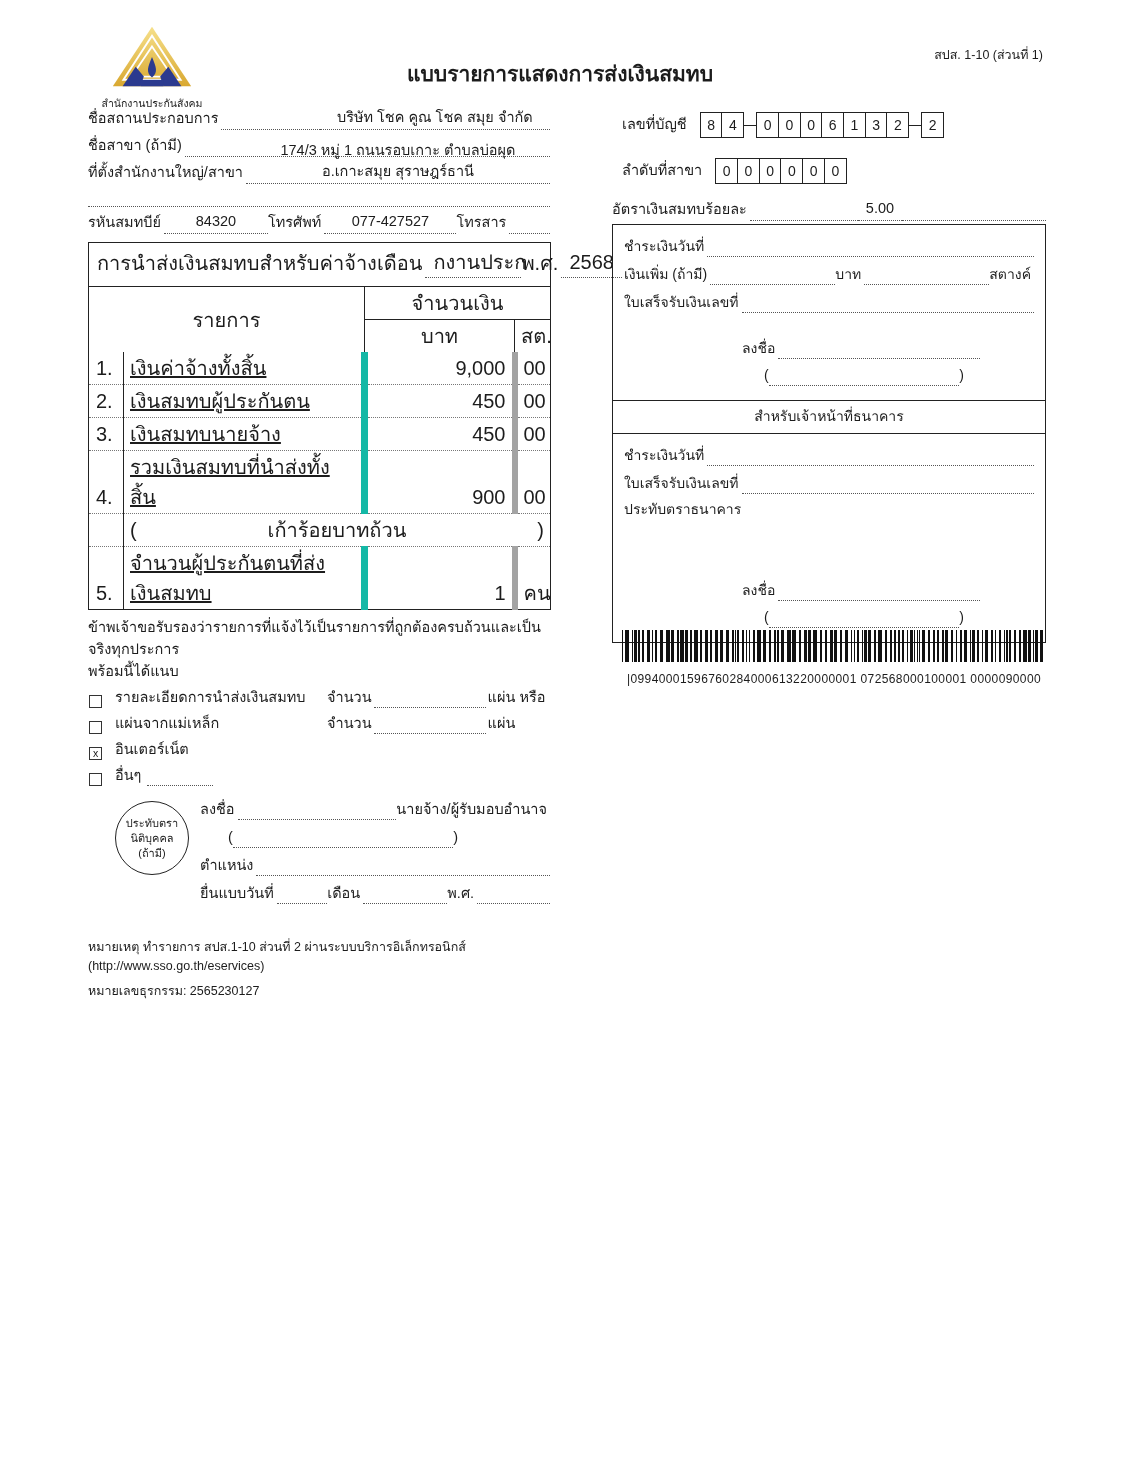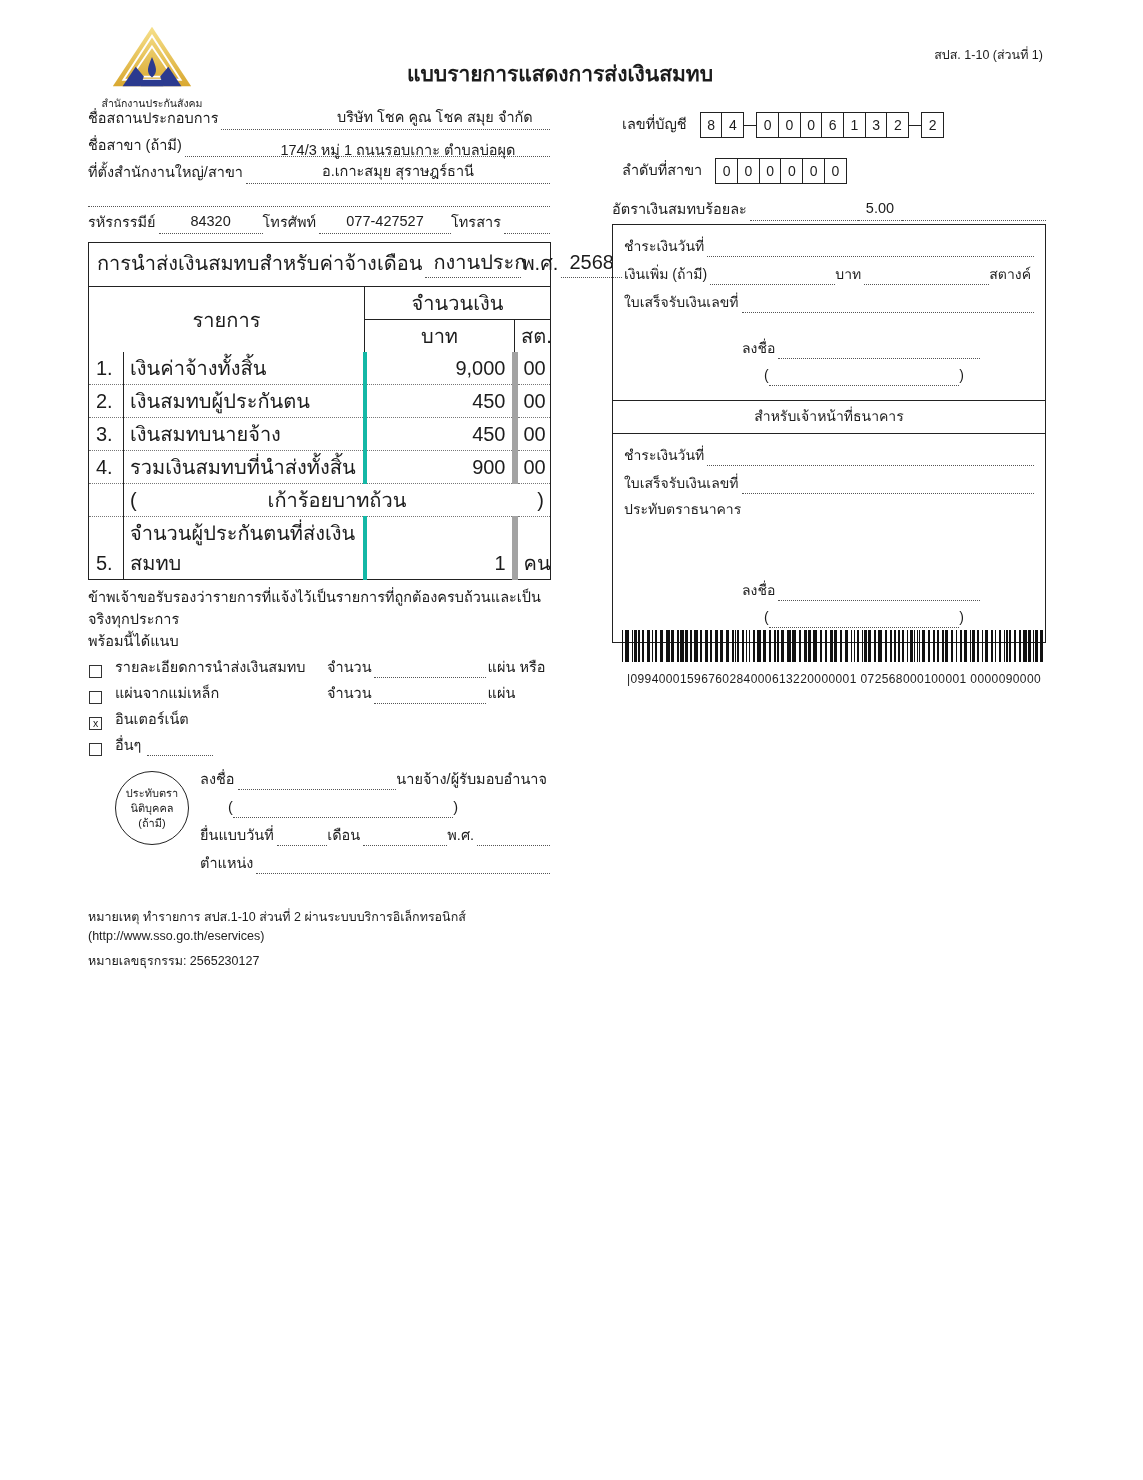--- a/index.html
+++ b/index.html
@@ -29,21 +29,21 @@
   table.contrib { border:1.5px solid #222; }
   table.contrib td { padding:1px 6px; vertical-align:bottom; }
   .t-title { border-bottom:1.2px solid #222; padding:4px 4px 5px 8px !important; }
   .t-title .fl { height:auto; }
   .hd { text-align:center; vertical-align:middle !important; }
   .hd-item { border-right:1.2px solid #222; }
   .hd-amount { border-bottom:1.2px solid #222; }
   .hd-baht { border-right:1.2px solid #222; }
   .r td { border-bottom:1.2px dotted #777; height:24px; }
   .c-no { border-right:1px solid #222; padding-left:7px !important; }
-  .c-desc { border-right:4px solid #14b8a6; }
+  .c-desc { border-right:7px solid #14b8a6;text-decoration:underline; }
   .c-baht { border-right:6px solid #a3a3a3; text-align:right; }
   .c-st { text-align:right; padding-right:8px !important; }
   .wr td { border-bottom:1.2px dotted #777; height:19px; }
   .wr-main { }
   .wr-flex { display:flex; justify-content:space-between; }
   .r5 td { height:25px; border-bottom:none; }
   .c-unit { text-align:center !important; padding-right:4px !important; }
 
   
   .certify { margin-top:7px; }
@@ -135,21 +135,21 @@
     <div class="fl">
       <span class="lbl">ที่ตั้งสำนักงานใหญ่/สาขา</span>
       <span class="dval" style="flex:1; white-space:normal">174/3 หมู่ 1 ถนนรอบเกาะ ตำบลบ่อผุด อ.เกาะสมุย สุราษฎร์ธานี</span>
     </div>
 
     <div class="fl addr2">
       <span class="dots"></span>
     </div>
 
     <div class="fl">
-      <span class="lbl">รหัรกรรมีย์</span>
+      <span class="lbl">รหันสมทบีย์</span>
       <span class="dval" style="width:104px">84320</span>
       <span class="lbl">โทรศัพท์</span>
       <span class="dval" style="width:132px">077-427527</span>
       <span class="lbl">โทรสาร</span>
       <span class="dots"></span>
     </div>
 
     <table class="contrib">
       <colgroup>
           <col style="width:35px">
@@ -265,30 +265,30 @@
           <span class="lbl">ลงชื่อ</span>
           <span class="dots"></span>
           <span class="lbl">นายจ้าง/ผู้รับมอบอำนาจ</span>
         </div>
         <div class="fl paren-line">
           <span>(</span>
           <span class="dots"></span>
           <span>)</span>
         </div>
         <div class="fl">
+          <span class="lbl">ตำแหน่ง</span>
+          <span class="dots"></span>
+        </div>
+        <div class="fl">
           <span class="lbl">ยื่นแบบวันที่</span>
           <span class="dots" style="flex:0.45"></span>
           <span class="lbl">เดือน</span>
           <span class="dots" style="flex:0.75"></span>
           <span class="lbl">พ.ศ.</span>
           <span class="dots" style="flex:0.65"></span>
-        </div>
-        <div class="fl">
-          <span class="lbl">ตำแหน่ง</span>
-          <span class="dots"></span>
         </div>
       </div>
     </div>
 
     <div class="foot-note">หมายเหตุ ทำรายการ สปส.1-10 ส่วนที่ 2 ผ่านระบบบริการอิเล็กทรอนิกส์ (http://www.sso.go.th/eservices)</div>
     <div class="foot-txn">หมายเลขธุรกรรม: 2565230127</div>
   </div>
 
   <div class="right-col">
 

